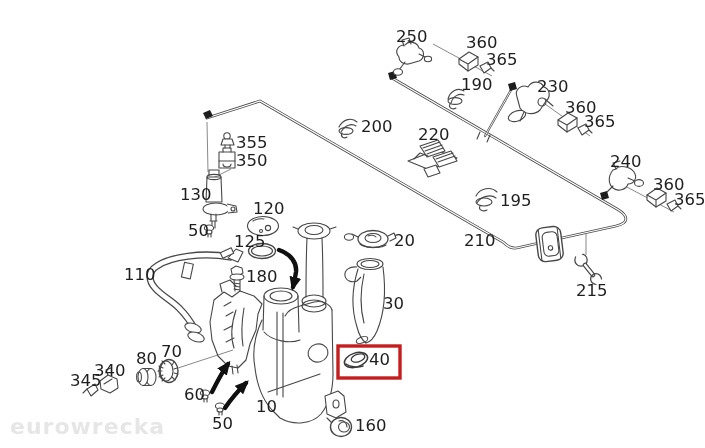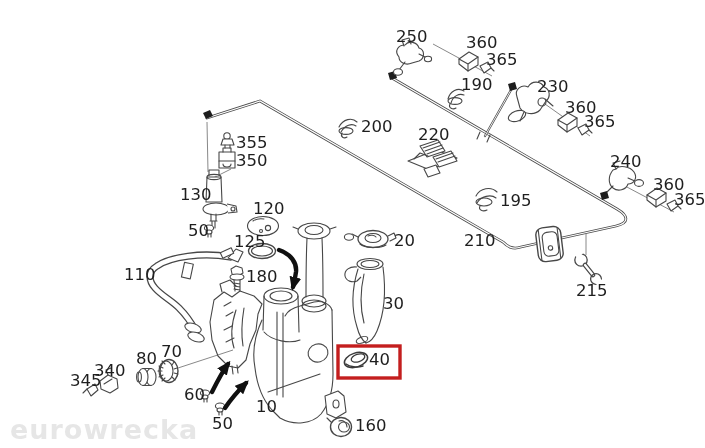--- a/index.html
+++ b/index.html
@@ -9,21 +9,21 @@
   .part{stroke:#474747;stroke-width:1.1;fill:none;stroke-linecap:round;stroke-linejoin:round;}
   .partfill{stroke:#474747;stroke-width:1.1;fill:#fff;stroke-linejoin:round;}
   .thin{stroke:#6a6a6a;stroke-width:0.8;fill:none;}
   .tube-o{stroke:#4a4a4a;stroke-width:2.8;fill:none;stroke-linecap:round;}
   .tube-i{stroke:#ffffff;stroke-width:1.2;fill:none;stroke-linecap:round;}
   .hose-o{stroke:#474747;stroke-width:7.2;fill:none;stroke-linecap:round;}
   .hose-i{stroke:#ffffff;stroke-width:4.6;fill:none;stroke-linecap:round;}
   .fitting{fill:#1d1d1d;stroke:none;}
   .arrow{stroke:#101010;stroke-width:4.4;fill:none;stroke-linecap:round;}
   .lbl{font-size:16.5px;fill:#1e1e1e;}
-  #watermark{position:absolute;left:10px;top:414px;font-size:27px;font-weight:bold;
+  #watermark{position:absolute;left:10px;top:414px;font-size:22px;font-weight:bold;
              letter-spacing:1px;color:rgba(60,60,60,0.13);}
 </style>
 </head>
 <body>
 
 <div id="stage">
 <svg width="705" height="448" viewBox="0 0 705 448">
   <defs>
     <marker id="ah" markerUnits="userSpaceOnUse" markerWidth="14" markerHeight="12" refX="10" refY="6" orient="auto">
       <path d="M0,0 L14,6 L0,12 Z" fill="#101010"></path>

